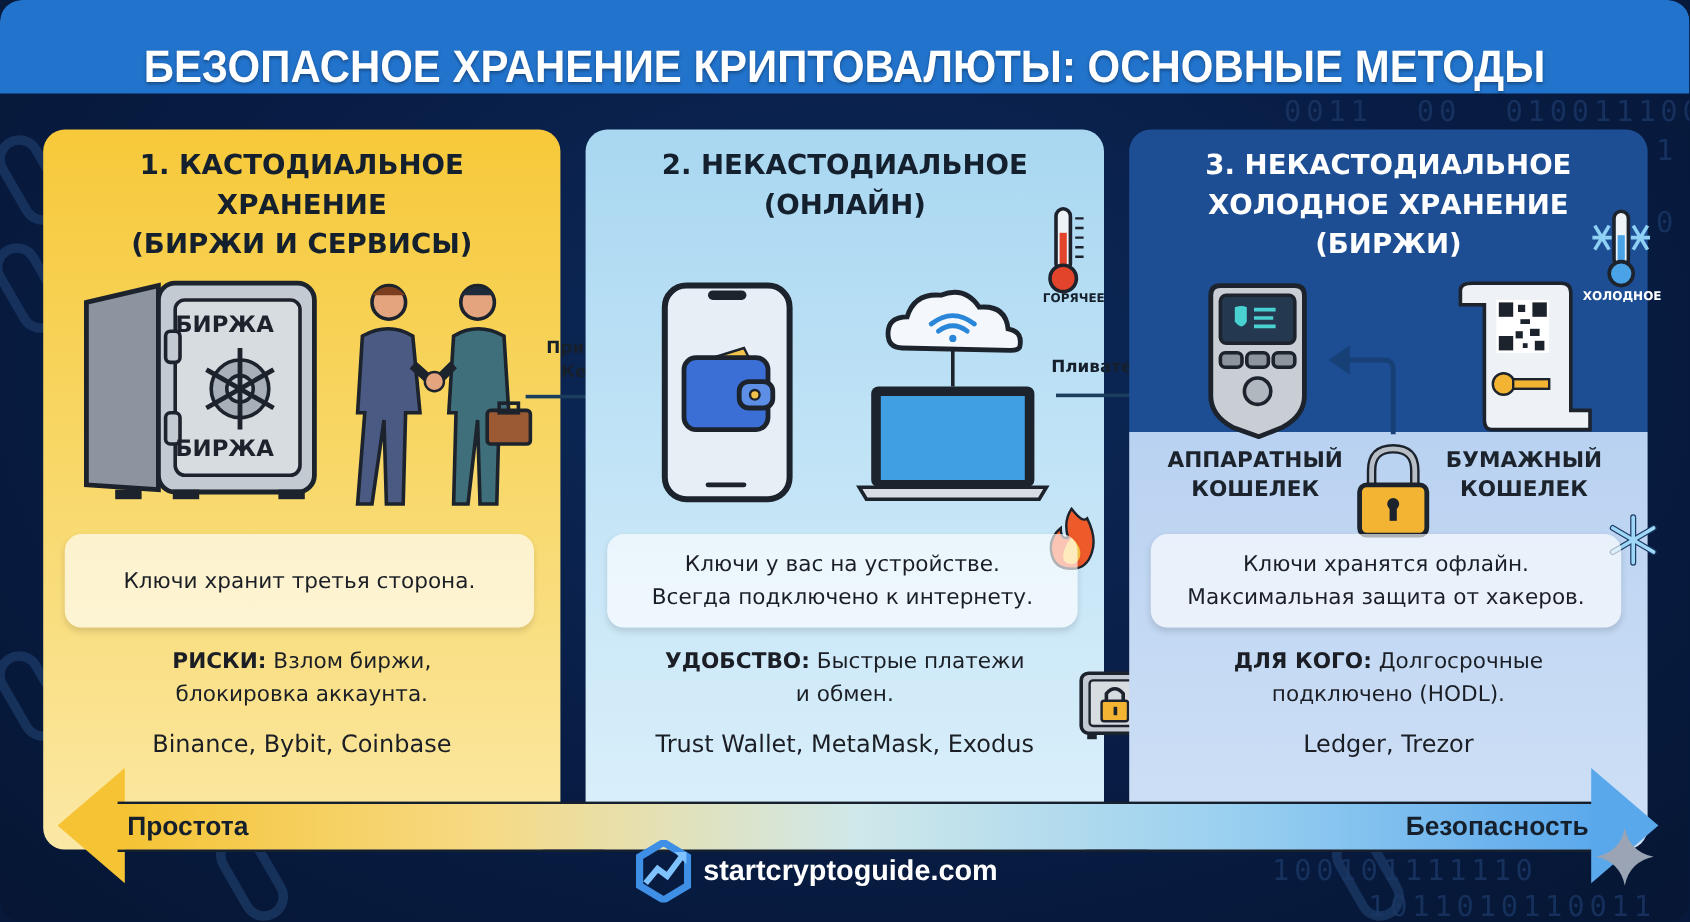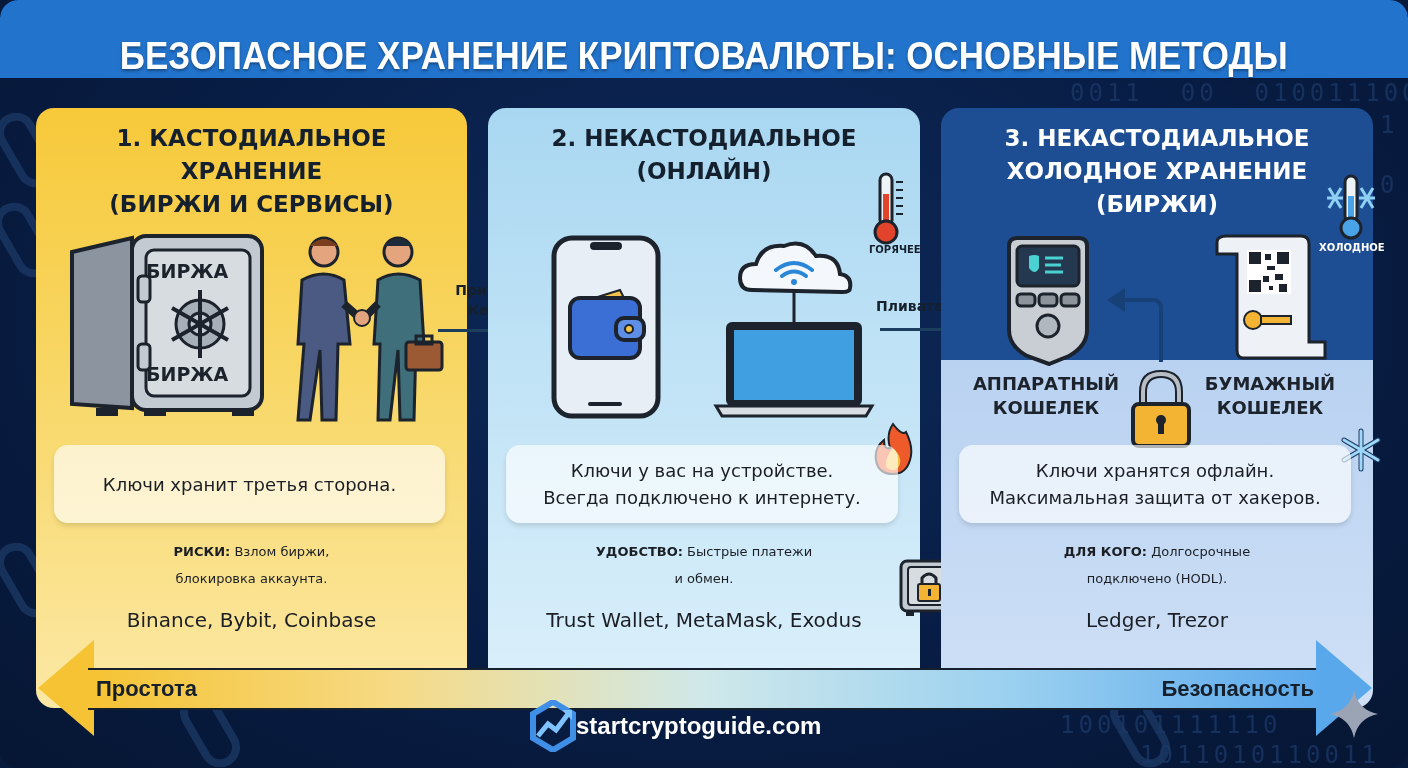--- a/index.html
+++ b/index.html
@@ -47,62 +47,62 @@
 
   .info-box {
     position: absolute; left: 18px; right: 22px; top: 337px; height: 78px;
     background: rgba(255,255,255,.65); border-radius: 14px;
     box-shadow: 0 3px 5px rgba(0,0,0,.12);
     display: flex; flex-direction: column; align-items: center; justify-content: center;
     font-size: 18px; line-height: 27px; color: #1b1f25;
   }
   .detail {
     position: absolute; left: 0; right: 0; top: 430px; text-align: center;
-    font-size: 13px; line-height: 27px; color: #1b1f25;
+    font-size: 18px; line-height: 27px; color: #1b1f25;
   }
   .detail b { font-weight: bold; }
   .examples {
     position: absolute; left: 0; right: 0; top: 500px; text-align: center;
     font-size: 20px; color: #1b1f25;
   }
 
   .gap-arrow-label {
     position: absolute; font-weight: bold; font-size: 14px; color: #16202c; text-align: center; line-height: 20px;
   }
   .gap-arrow {
     position: absolute; height: 3px; background: #1b3e5e;
   }
   .gap-arrow::after {
     content: ""; position: absolute; right: -12px; top: -7px;
     border-left: 14px solid #1b3e5e; border-top: 8px solid transparent; border-bottom: 8px solid transparent;
   }
 
   .scale-bar {
-    position: absolute; left: 38px; top: 660px; width: 1334px; height: 57px;
+    position: absolute; left: 48px; top: 660px; width: 1334px; height: 57px;
   }
   .scale-body {
     position: absolute; left: 50px; right: 50px; top: 8px; height: 42px;
     background: linear-gradient(90deg, #f5c333 0%, #f6da85 25%, #cfe8ea 50%, #9ad0f0 75%, #5aa8ec 100%);
     border-top: 2px solid #16202c; border-bottom: 2px solid #16202c;
   }
   .scale-left-head {
     position: absolute; left: 0; top: -20px; width: 0; height: 0;
     border-right: 56px solid #f5c333; border-top: 48px solid transparent; border-bottom: 48px solid transparent;
   }
   .scale-right-head {
     position: absolute; right: 0; top: -20px; width: 0; height: 0;
     border-left: 56px solid #5aa8ec; border-top: 48px solid transparent; border-bottom: 48px solid transparent;
   }
   .scale-label {
     position: absolute; top: 16px; font-family: "Liberation Sans", sans-serif; font-weight: bold;
     font-size: 22px; color: #16202c;
   }
 
   .footer {
-    position: absolute; left: 530px; top: 700px; display: flex; align-items: center; gap: 0;
+    position: absolute; left: 530px; top: 700px; display: flex; align-items: center; gap: 10px;
   }
   .footer-text { display: flex; flex-direction: column; }
   .footer-site { color: #ffffff; font-weight: bold; font-size: 24px; line-height: 28px; font-family: "Liberation Sans", sans-serif; }
   .footer-tag { color: #dfe9f7; font-size: 15px; line-height: 20px; font-family: "Liberation Sans", sans-serif; }
 
   .mini-label { position: absolute; font-weight: bold; font-size: 10px; color: #16202c; }
 </style>
 </head>
 <body>
 

